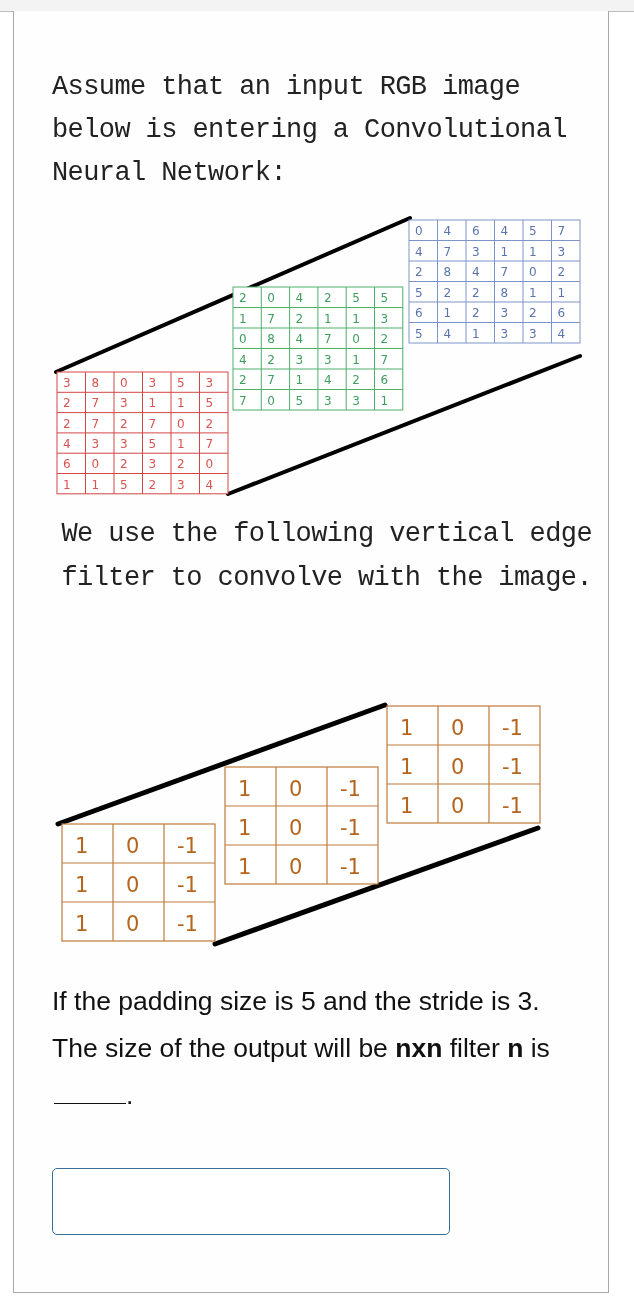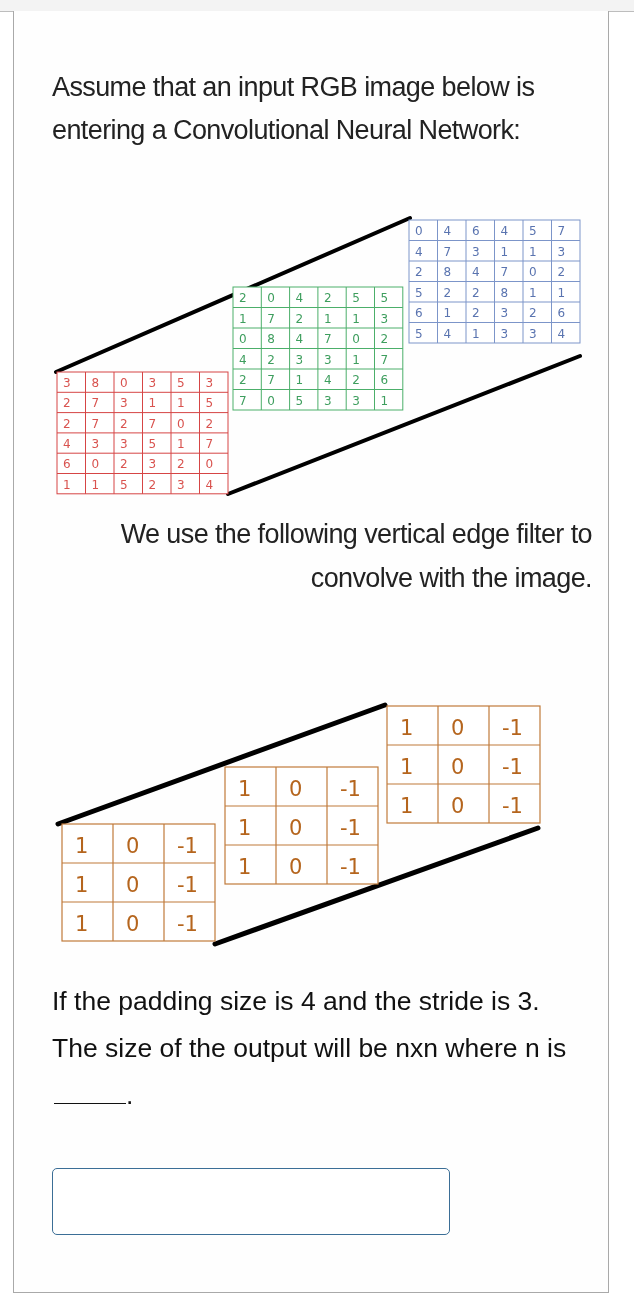--- a/index.html
+++ b/index.html
@@ -1,23 +1,23 @@
 <!DOCTYPE html>
 <html><head>
 <meta charset="utf-8">
 <style>
   html, body { margin: 0; padding: 0; }
   body { width: 634px; height: 1296px; background: #ffffff; position: relative; overflow: hidden; }
   .topstrip { position: absolute; left: 0; top: 0; width: 634px; height: 11px; background: #f3f3f3; border-bottom: 1px solid #bdbdbd; }
   .frame { position: absolute; left: 13px; top: 11px; width: 594px; height: 1281px; border-left: 1px solid #a9a9a9; border-right: 1px solid #a9a9a9; border-bottom: 1px solid #a9a9a9; background: #fefefe; }
-  .lato { font-family: Liberation Sans, sans-serif; color: #222; }
+  .lato { font-family: Liberation Mono, monospace; color: #222; }
   .intro { position: absolute; left: 52px; top: 66px; width: 520px; font-size: 27px; line-height: 43px; letter-spacing: -0.6px; }
   .filter-text { position: absolute; left: 52px; top: 512px; width: 540px; font-size: 27px; line-height: 44px; letter-spacing: -0.6px; text-align: right; }
   .question { position: absolute; left: 52px; top: 978px; width: 520px; font-family: "Liberation Sans", sans-serif; font-size: 26.5px; line-height: 47px; color: #111; }
-  .question b { font-weight: normal; }
+  .question b { font-weight: bold; }
   .blank { display: inline-block; width: 72px; border-bottom: 1.5px solid #111; height: 22px; vertical-align: baseline; margin-left: 2px; }
   svg { position: absolute; left: 0; top: 0; }
   .cell { font-family: "DejaVu Sans", sans-serif; }
   .answer { position: absolute; left: 52px; top: 1168px; width: 398px; height: 67px; border: 1.5px solid #3b6e96; border-radius: 5px; background: #fff; padding: 0 10px; box-sizing: border-box; font-family: "Liberation Sans", sans-serif; font-size: 20px; outline: none; }
 </style>
 </head>
 <body>
 
 <div class="topstrip"></div>
 <div class="frame"></div>
@@ -226,16 +226,16 @@
         <text x="75" y="930.86" fill="#b5651d" font-size="21" class="cell">1</text>
         <text x="126" y="930.86" fill="#b5651d" font-size="21" class="cell">0</text>
         <text x="177" y="930.86" fill="#b5651d" font-size="21" class="cell">-1</text>
       </g>
     </g>
 </svg>
 
 <div class="filter-text lato">We use the following vertical edge filter to convolve with the image.</div>
 
 <div class="question">
-  <span>If the padding size is 4 and the stride is 3. The size of the output will be </span><b>nxn</b><span> where </span><b>n</b><span> is </span><span class="blank"></span><span>.</span>
+  <span>If the padding size is 5 and the stride is 3. The size of the output will be </span><b>nxn</b><span> filter </span><b>n</b><span> is </span><span class="blank"></span><span>.</span>
 </div>
 
 <input class="answer" type="text" placeholder="" style="">
 
 </body></html>

